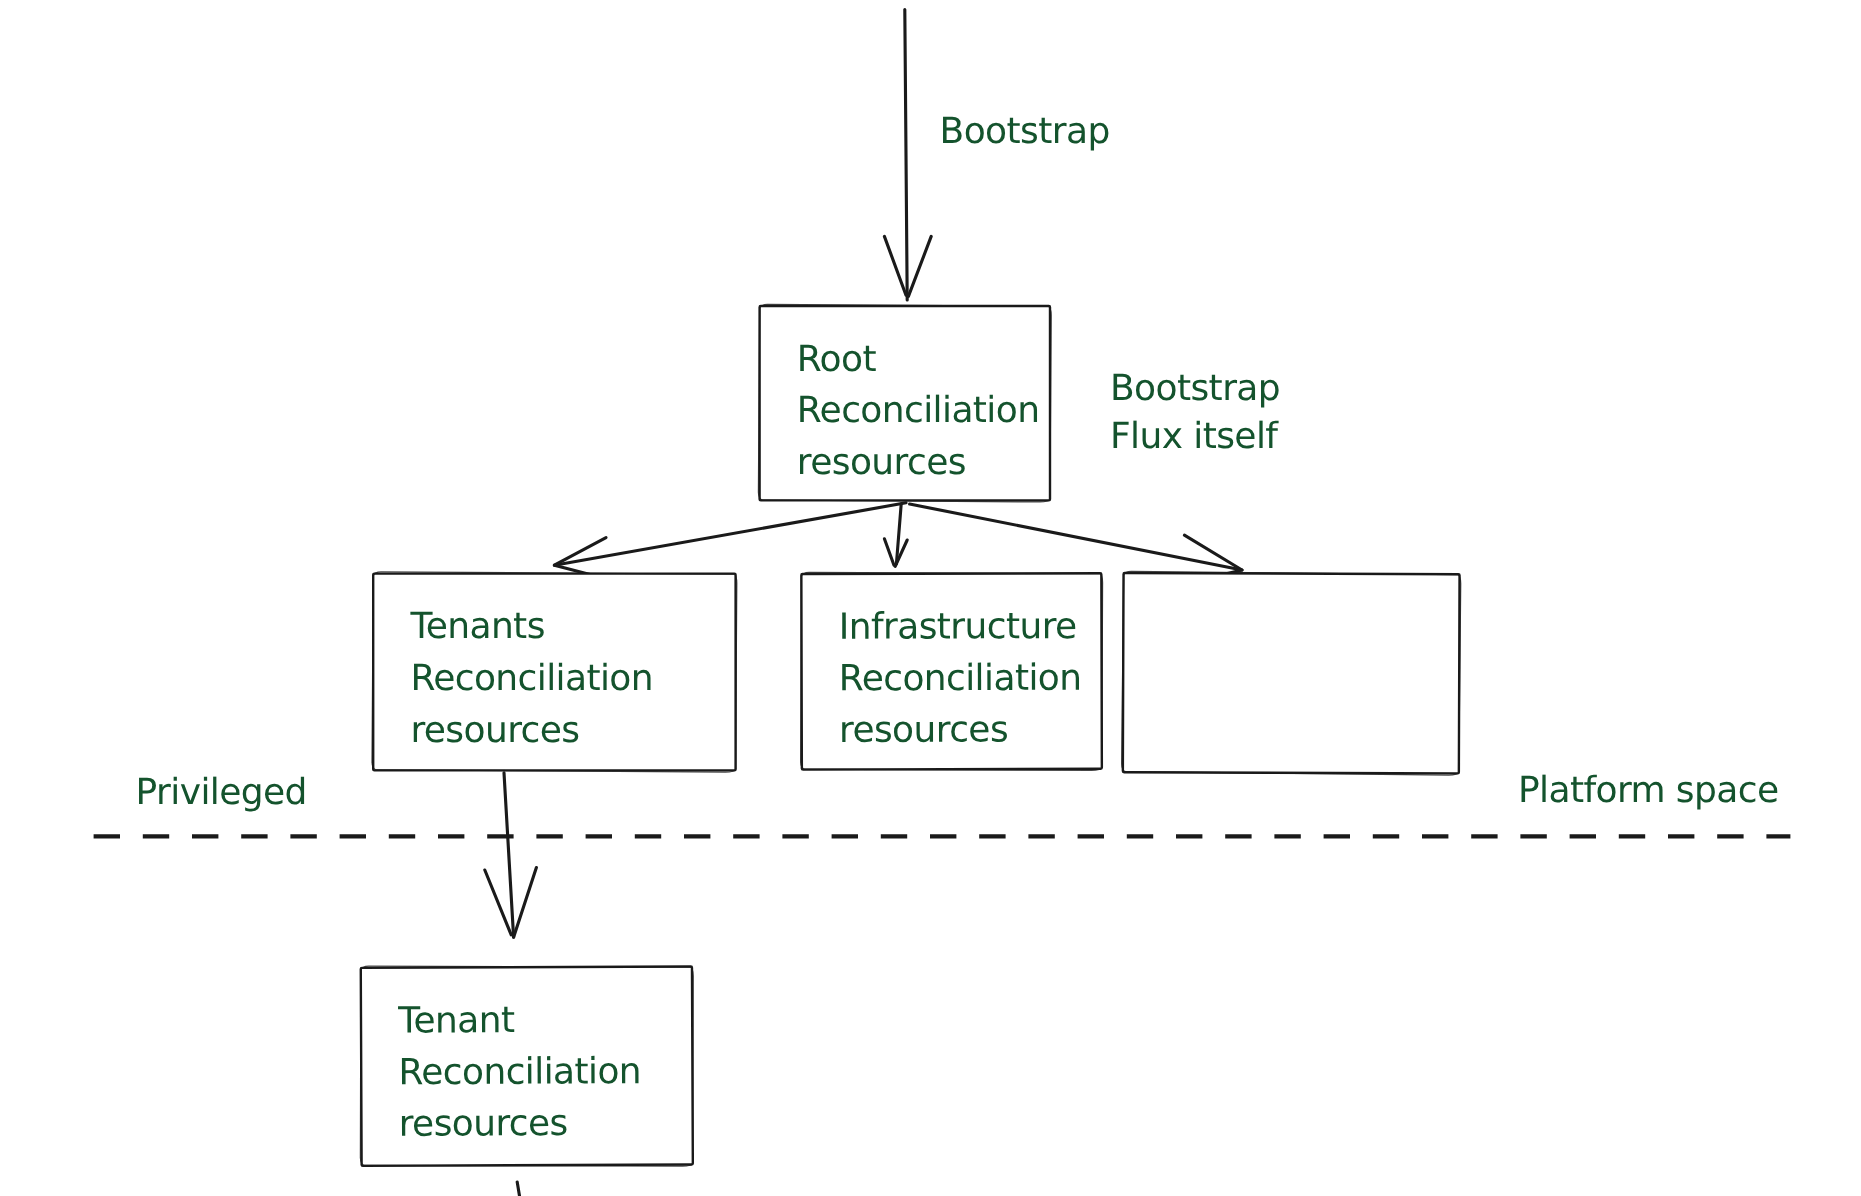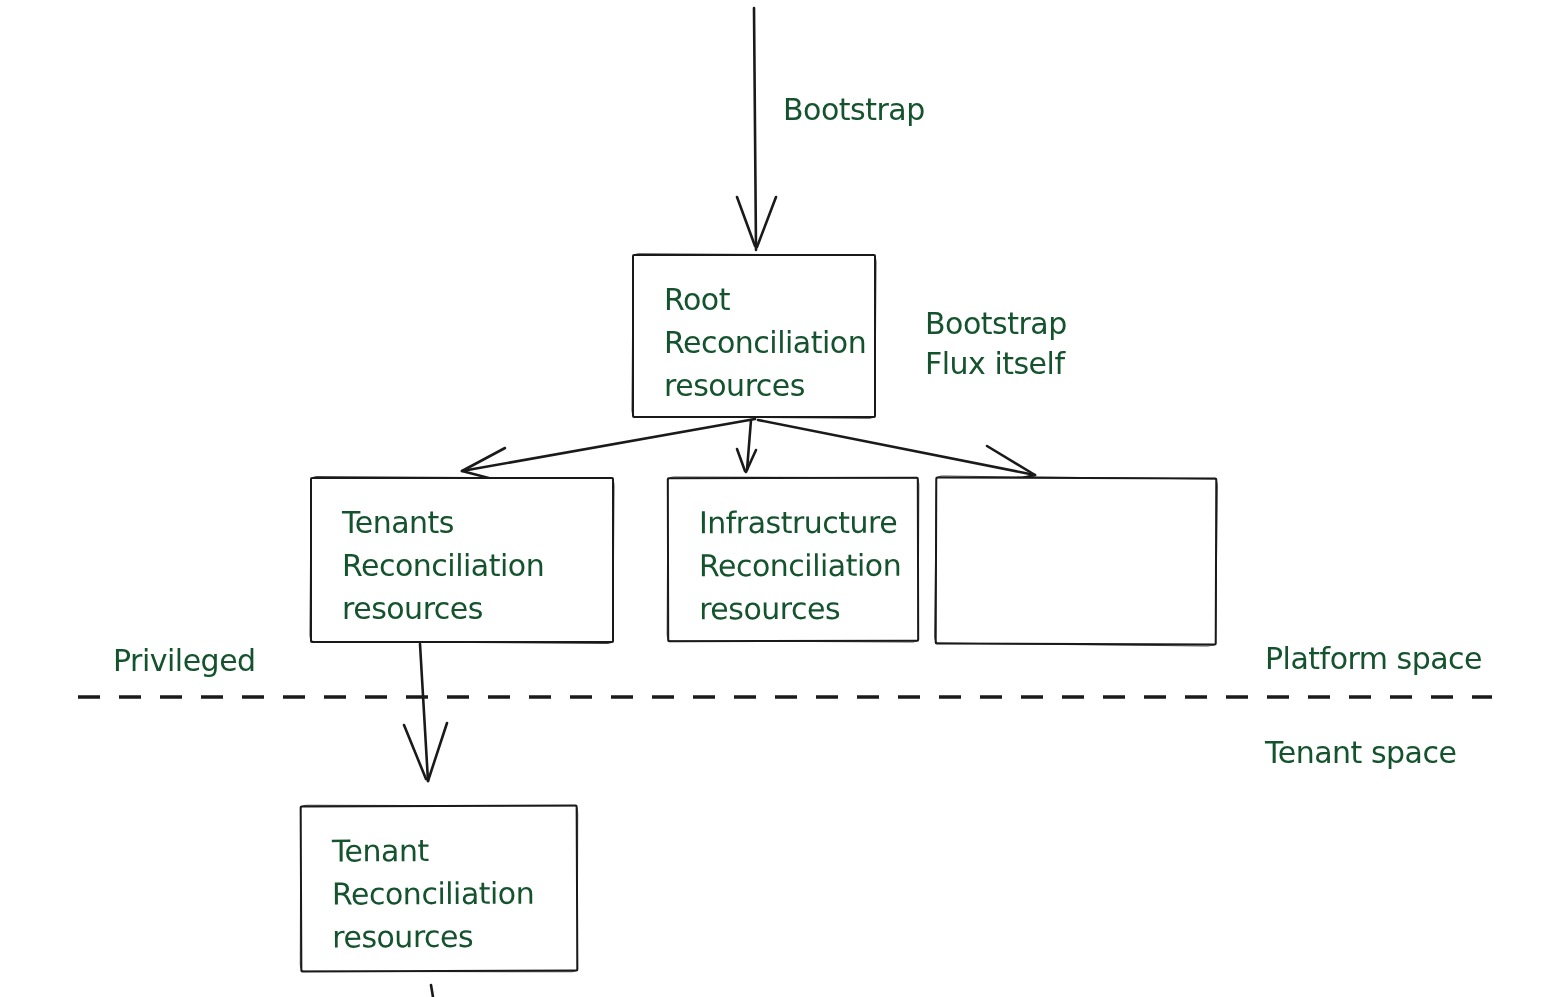--- a/index.html
+++ b/index.html
@@ -101,21 +101,20 @@
     <path d="M431,985 L433,997"></path>
 
     <path class="dashed" d="M78,697 L1492,697"></path>
   </svg>
 
   <div class="label label-bootstrap">Bootstrap</div>
   <div class="label label-contains">Bootstrap
 Flux itself</div>
   <div class="label label-privileged">Privileged</div>
   <div class="label label-platform-space">Platform space</div>
-  <div class="label label-tenant-space">Tenant space</div>
 
   <div class="node node-root">
     <span class="node-text">Root
 Reconciliation
 resources</span>
   </div>
 
   <div class="node node-tenants">
     <span class="node-text">Tenants
 Reconciliation

